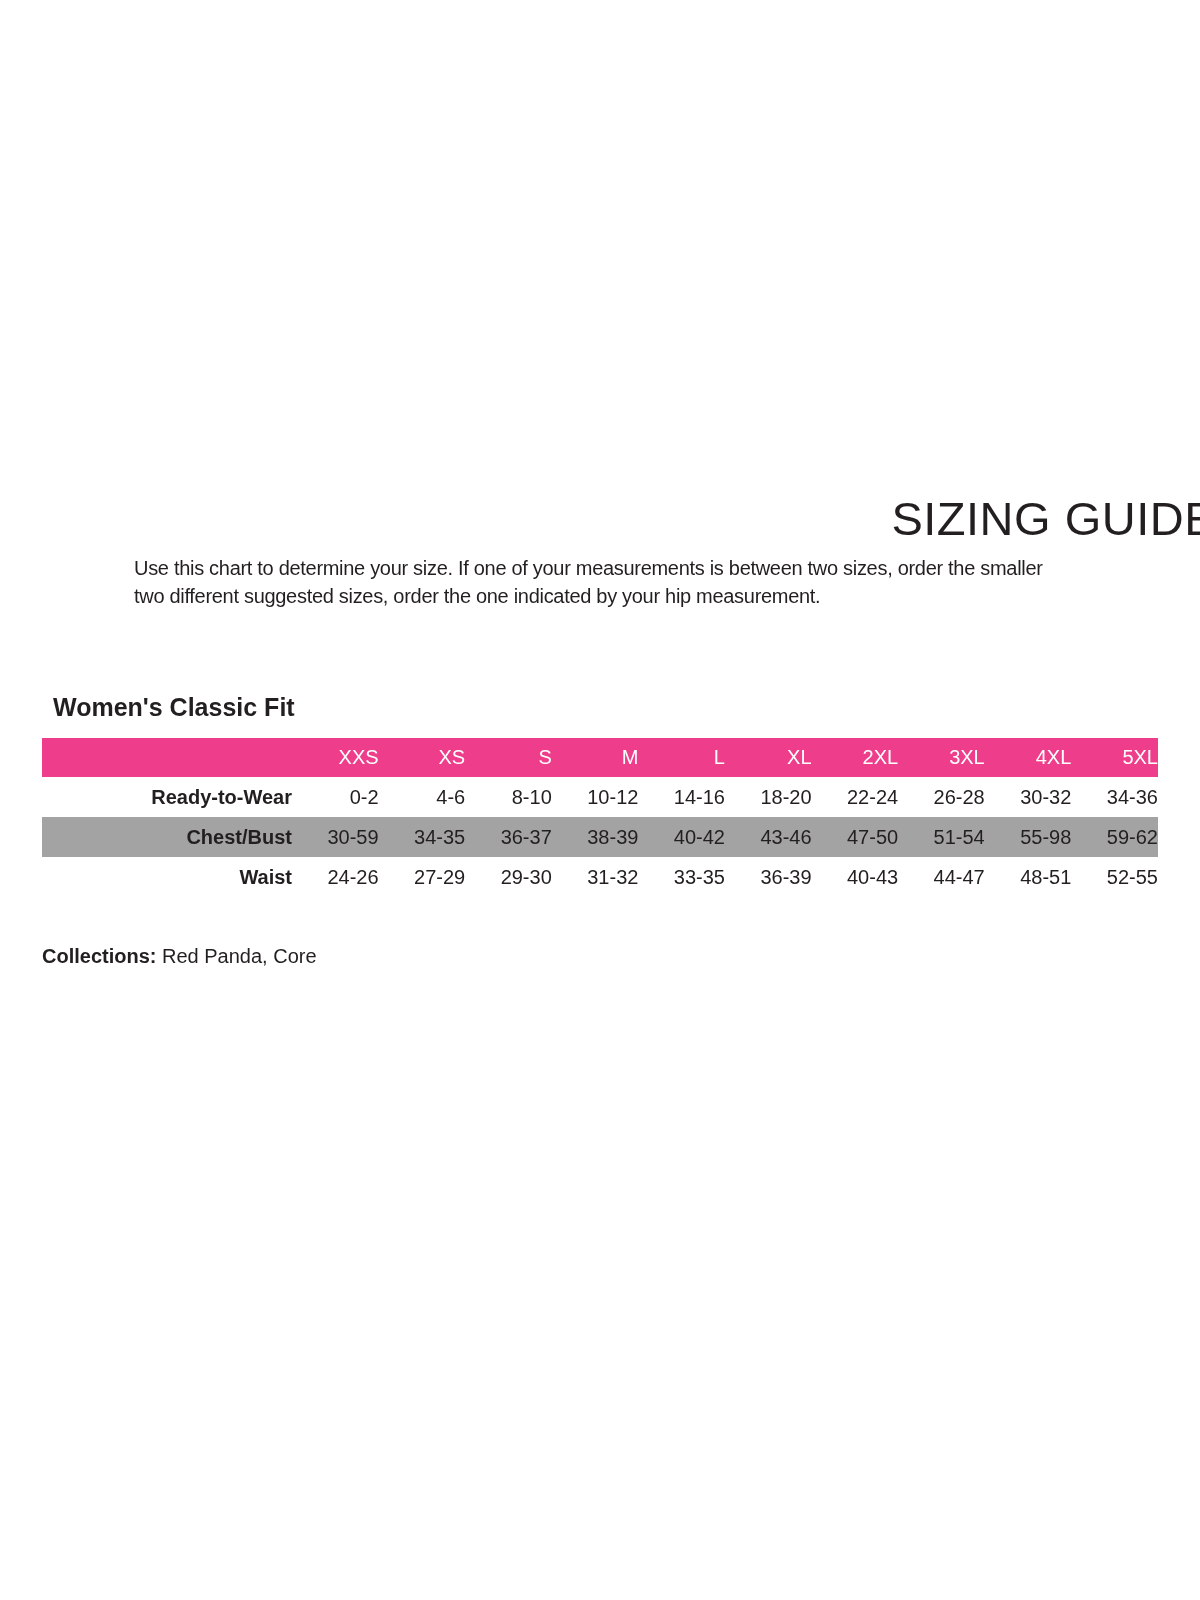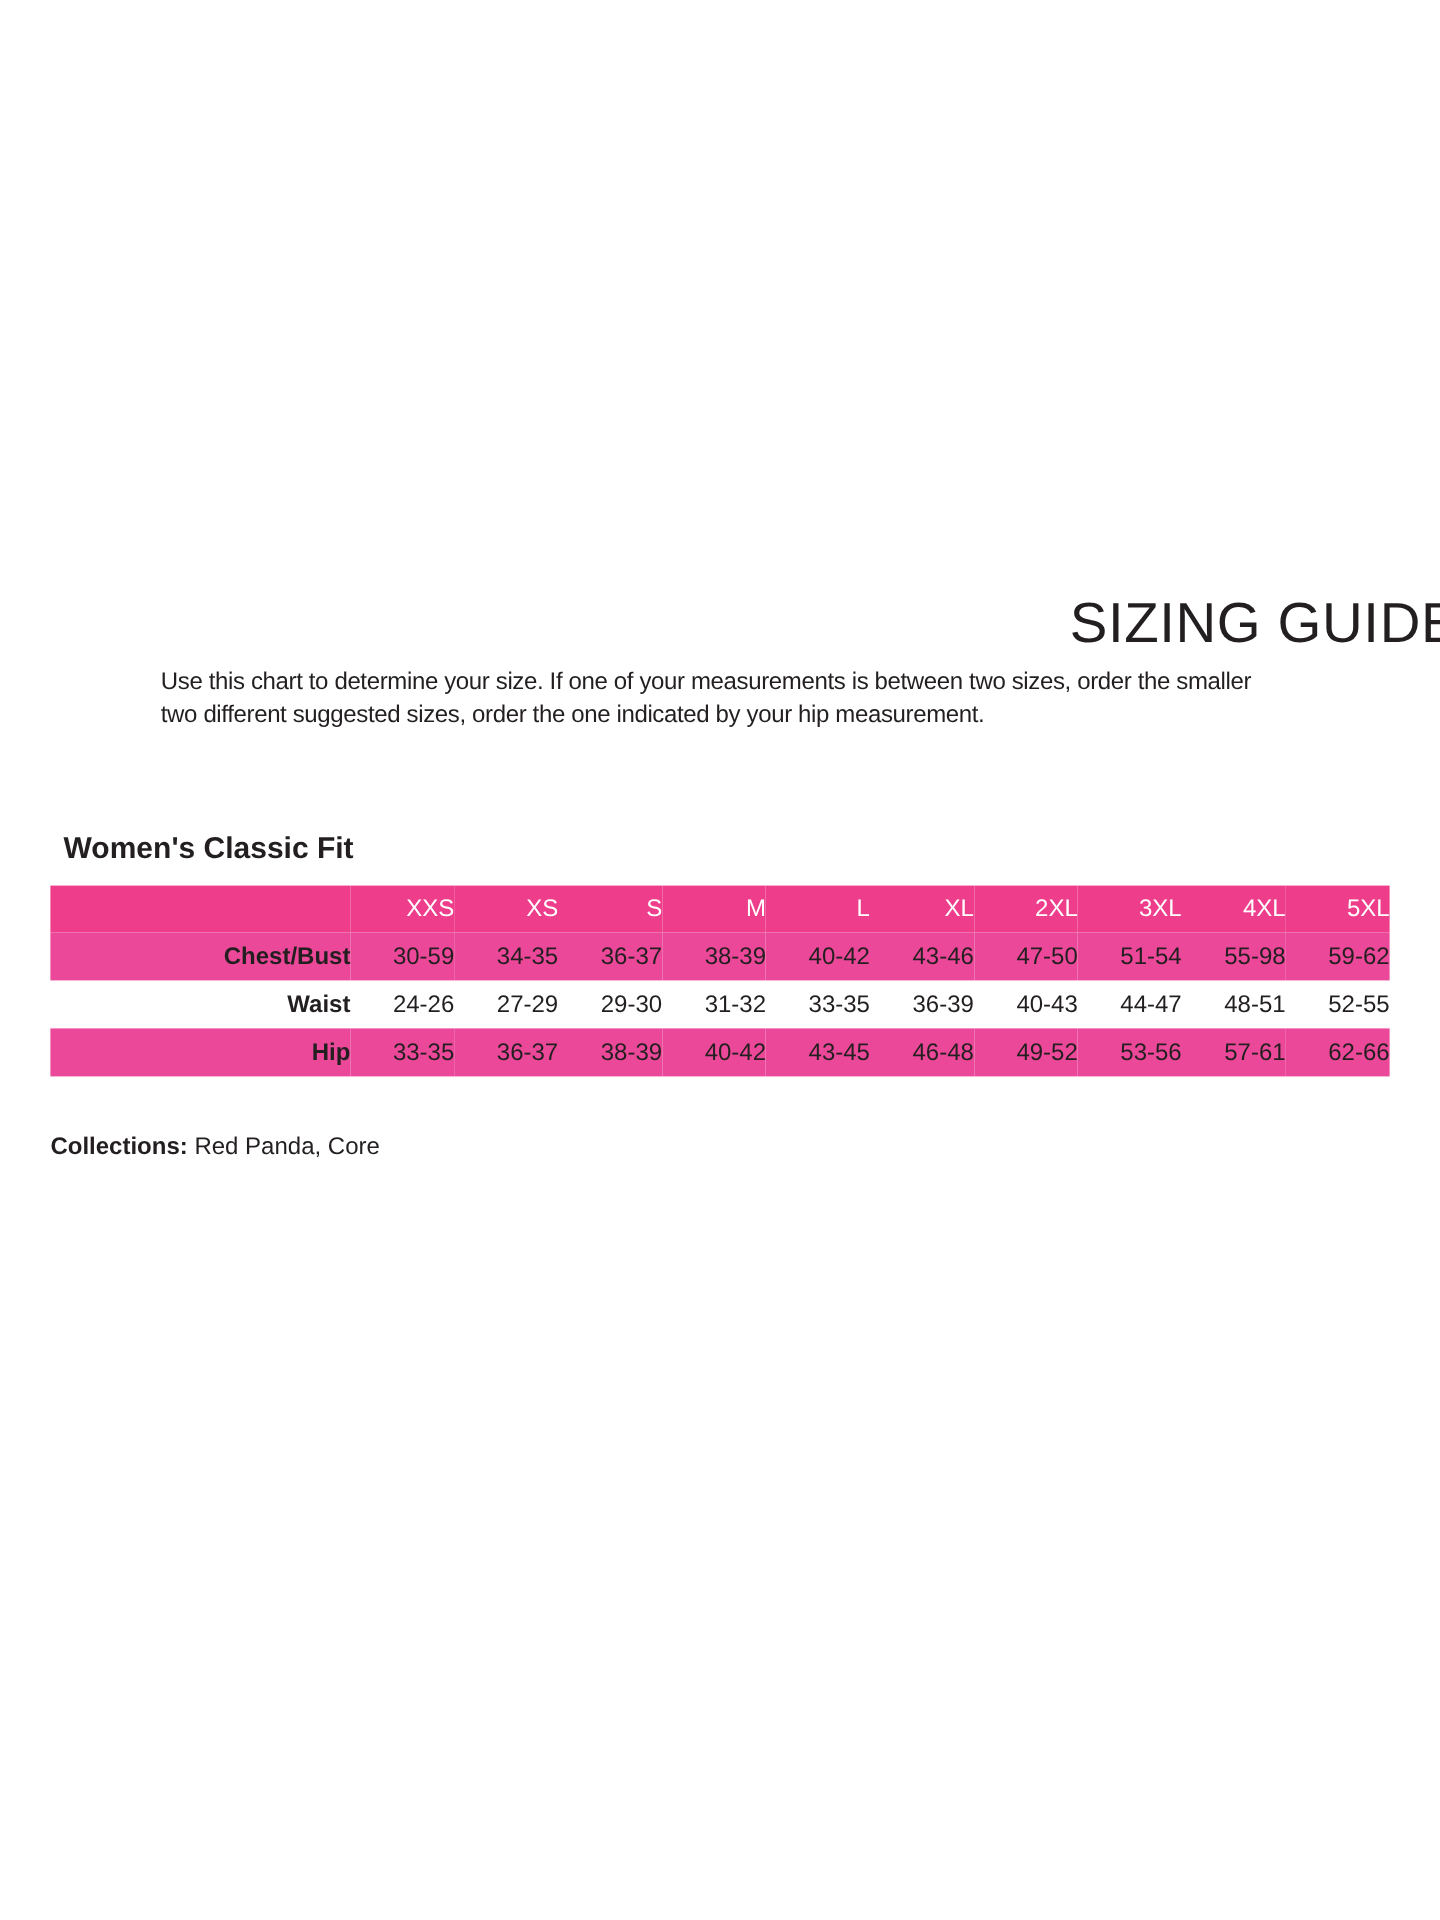--- a/index.html
+++ b/index.html
@@ -71,21 +71,21 @@
   }
   table.size-table tbody tr {
     height: 40px;
   }
   table.size-table thead th {
     background: #EE3D8A;
     color: #ffffff;
     font-weight: 400;
   }
   table.size-table tbody tr.alt {
-    background: #ec4899;
+    background: #a3a3a3;
   }
   table.size-table td.row-label {
     font-weight: 700;
   }
   .collections {
     position: absolute;
     top: 944px;
     left: 42px;
     font-size: 20px;
     line-height: 24px;
@@ -130,20 +130,33 @@
         <th>M</th>
         <th>L</th>
         <th>XL</th>
         <th>2XL</th>
         <th>3XL</th>
         <th>4XL</th>
         <th>5XL</th>
       </tr>
     </thead>
     <tbody>
+      <tr>
+        <td class="row-label">Ready-to-Wear</td>
+        <td>0-2</td>
+        <td>4-6</td>
+        <td>8-10</td>
+        <td>10-12</td>
+        <td>14-16</td>
+        <td>18-20</td>
+        <td>22-24</td>
+        <td>26-28</td>
+        <td>30-32</td>
+        <td>34-36</td>
+      </tr>
       <tr class="alt">
         <td class="row-label">Chest/Bust</td>
         <td>30-59</td>
         <td>34-35</td>
         <td>36-37</td>
         <td>38-39</td>
         <td>40-42</td>
         <td>43-46</td>
         <td>47-50</td>
         <td>51-54</td>
@@ -156,32 +169,19 @@
         <td>27-29</td>
         <td>29-30</td>
         <td>31-32</td>
         <td>33-35</td>
         <td>36-39</td>
         <td>40-43</td>
         <td>44-47</td>
         <td>48-51</td>
         <td>52-55</td>
       </tr>
-      <tr class="alt">
-        <td class="row-label">Hip</td>
-        <td>33-35</td>
-        <td>36-37</td>
-        <td>38-39</td>
-        <td>40-42</td>
-        <td>43-45</td>
-        <td>46-48</td>
-        <td>49-52</td>
-        <td>53-56</td>
-        <td>57-61</td>
-        <td>62-66</td>
-      </tr>
     </tbody>
   </table>
 </div>
 
 <div class="collections">
   <span class="bold">Collections:</span><span> Red Panda, Core</span>
 </div>
 
 </body></html>

